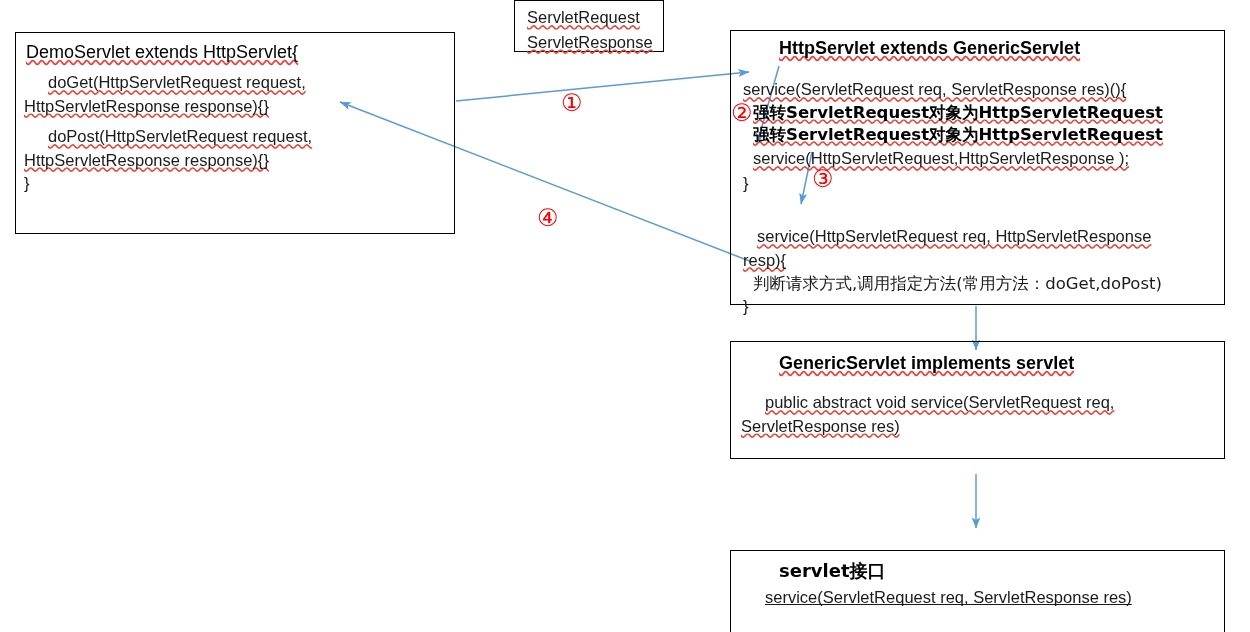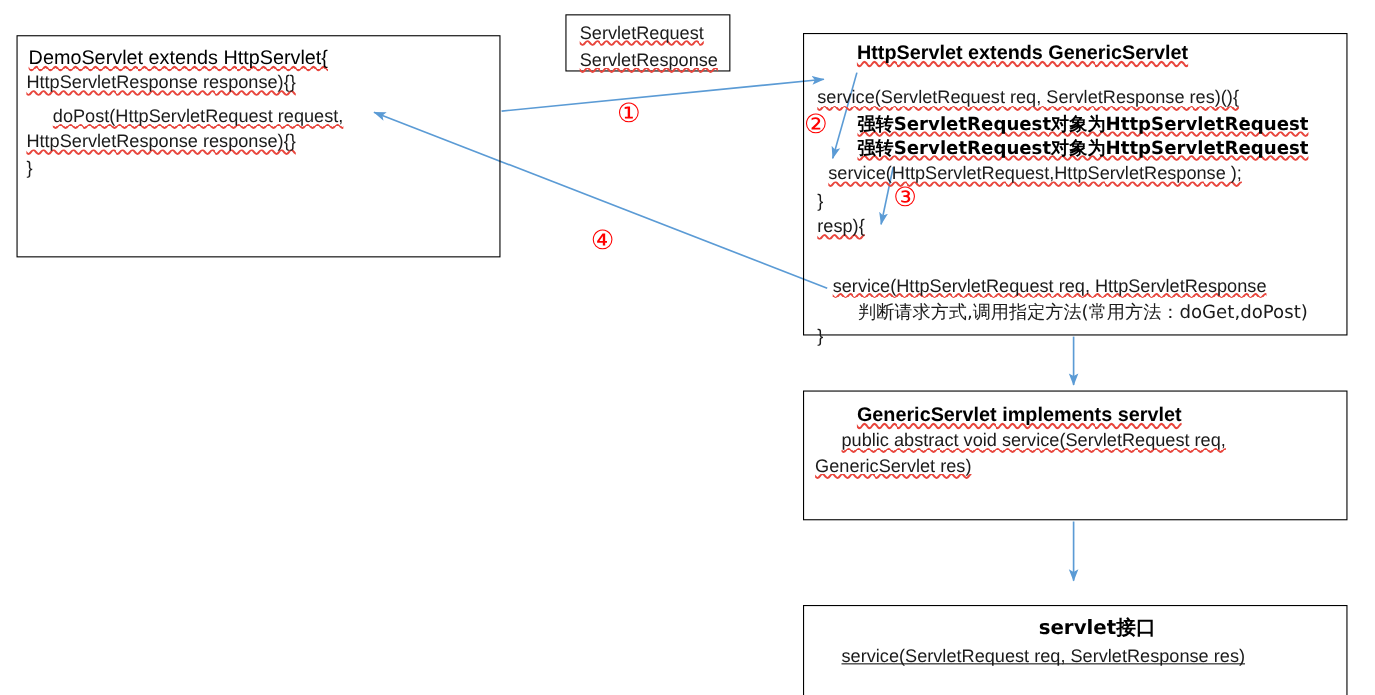--- a/index.html
+++ b/index.html
@@ -47,44 +47,44 @@
   .indent { padding-left: 22px; }
   .sq {
     text-decoration: underline;
     text-decoration-color: #e8453c;
     text-decoration-style: wavy;
     text-decoration-skip-ink: none;
     text-underline-offset: 1px;
   }
   
   #label-box {
-    left: 514px; top: 13px; width: 150px; height: 52px;
+    left: 514px; top: 0; width: 150px; height: 52px;
     border: 1.4px solid #000;
   }
   #label-box .ln { font-size: 16.5px; line-height: 1.5; }
   #box-demo { left: 15px; top: 32px; width: 440px; height: 202px; }
   #box-http { left: 730px; top: 30px; width: 495px; height: 275px; }
-  #box-generic { left: 730px; top: 355px; width: 495px; height: 118px; }
+  #box-generic { left: 730px; top: 341px; width: 495px; height: 118px; }
   #box-iface { left: 730px; top: 550px; width: 495px; height: 86px; }
 
   svg#arrows {
     position: absolute;
     left: 0; top: 0;
     width: 1250px; height: 632px;
     pointer-events: none;
   }
   .circ-num {
     position: absolute;
     color: #ff0000;
     font-size: 24px;
     font-family: "DejaVu Sans", sans-serif;
     line-height: 1;
     user-select: none;
   }
-  .cjk { font-family: "DejaVu Sans", sans-serif; text-align: center; }
+  .cjk { font-family: "DejaVu Sans", sans-serif; }
 </style>
 </head>
 <body>
 
 <div id="canvas">
 
   <svg id="arrows" viewBox="0 0 1250 632">
     <defs>
       <marker id="ah" markerWidth="9" markerHeight="9" refX="7.2" refY="3.1" orient="auto" markerUnits="strokeWidth">
         <path d="M0,0.4 L7.6,3.1 L0,5.8 L1.7,3.1 Z" fill="#5B9BD5"></path>
@@ -122,47 +122,48 @@
   <div class="box" id="label-box">
     <div class="box-inner" style="padding:4px 0 0 12px;">
       <div class="ln sq">ServletRequest</div>
       <div class="ln sq">ServletResponse</div>
     </div>
   </div>
 
   <div class="box" id="box-demo">
     <div class="box-inner" style="padding-top:8px;">
       <div class="ttl sq">DemoServlet  extends HttpServlet{</div>
+      <div class="ln indent sq" style="margin-top:7px;">doGet(HttpServletRequest request,</div>
       <div class="ln sq" style="margin-left:-2px;">HttpServletResponse response){}</div>
       <div class="ln indent sq" style="margin-top:7px;">doPost(HttpServletRequest request,</div>
       <div class="ln sq" style="margin-left:-2px;">HttpServletResponse response){}</div>
       <div class="ln" style="margin-left:-2px;">}</div>
     </div>
   </div>
 
   <div class="box" id="box-http">
     <div class="box-inner" style="padding:6px 8px 0 12px;">
       <div class="ttl ttl-bold sq">HttpServlet extends GenericServlet</div>
       <div class="ln sq" style="margin-top:18px;">service(ServletRequest req, ServletResponse res)(){</div>
       <div class="ln-bold sq cjk" style="padding-left:10px;">强转ServletRequest对象为HttpServletRequest</div>
       <div class="ln-bold sq cjk" style="padding-left:10px;">强转ServletRequest对象为HttpServletRequest</div>
       <div class="ln sq" style="padding-left:10px;margin-top:2px;">service(HttpServletRequest,HttpServletResponse );</div>
       <div class="ln" style="margin-top:1px;">}</div>
+      <div class="ln sq" style="padding-left:14px;margin-top:30px;">service(HttpServletRequest req, HttpServletResponse</div>
       <div class="ln sq">resp){</div>
-      <div class="ln sq" style="padding-left:14px;margin-top:30px;">service(HttpServletRequest req, HttpServletResponse</div>
       <div class="ln cjk" style="padding-left:10px;">判断请求方式,调用指定方法(常用方法：doGet,doPost)</div>
       <div class="ln">}</div>
     </div>
   </div>
 
   <div class="box" id="box-generic">
     <div class="box-inner" style="padding:10px 8px 0 12px;">
       <div class="ttl ttl-bold sq">GenericServlet  implements  servlet</div>
-      <div class="ln indent sq" style="margin-top:0;">public abstract void service(ServletRequest req,</div>
-      <div class="ln sq" style="margin-left:-2px;">GenericServlet res)</div>
+      <div class="ln indent sq" style="margin-top:16px;">public abstract void service(ServletRequest req,</div>
+      <div class="ln sq" style="margin-left:-2px;">ServletResponse res)</div>
     </div>
   </div>
 
   <div class="box" id="box-iface">
     <div class="box-inner" style="padding:8px 8px 0 12px;">
       <div class="ttl ttl-bold cjk">servlet接口</div>
       <div class="ln indent sq" style="margin-top:4px;text-decoration:underline;">service(ServletRequest req, ServletResponse res)</div>
     </div>
   </div>
 

